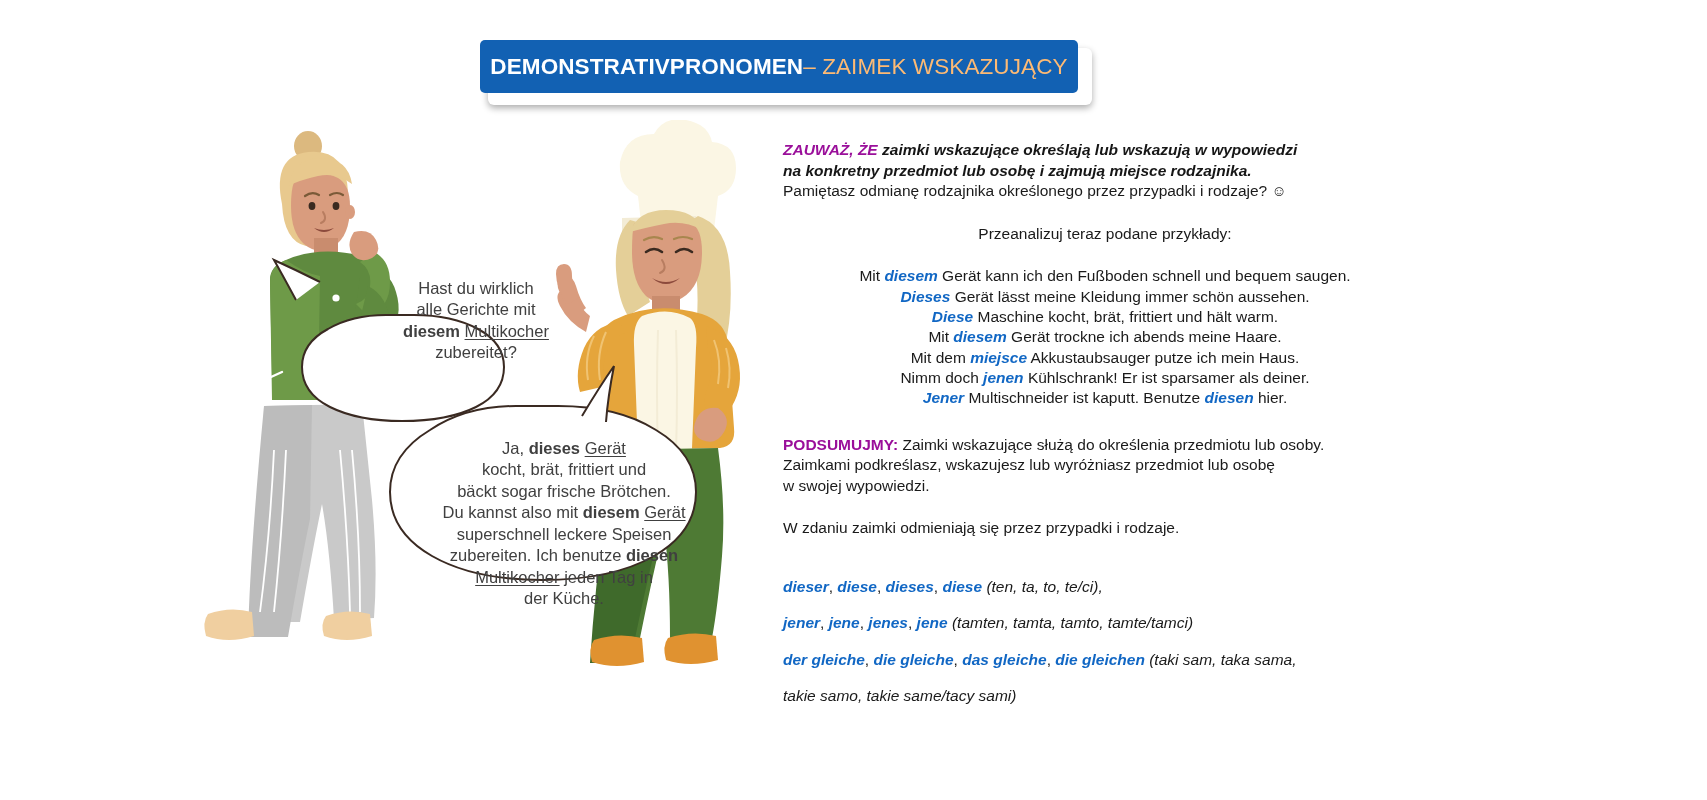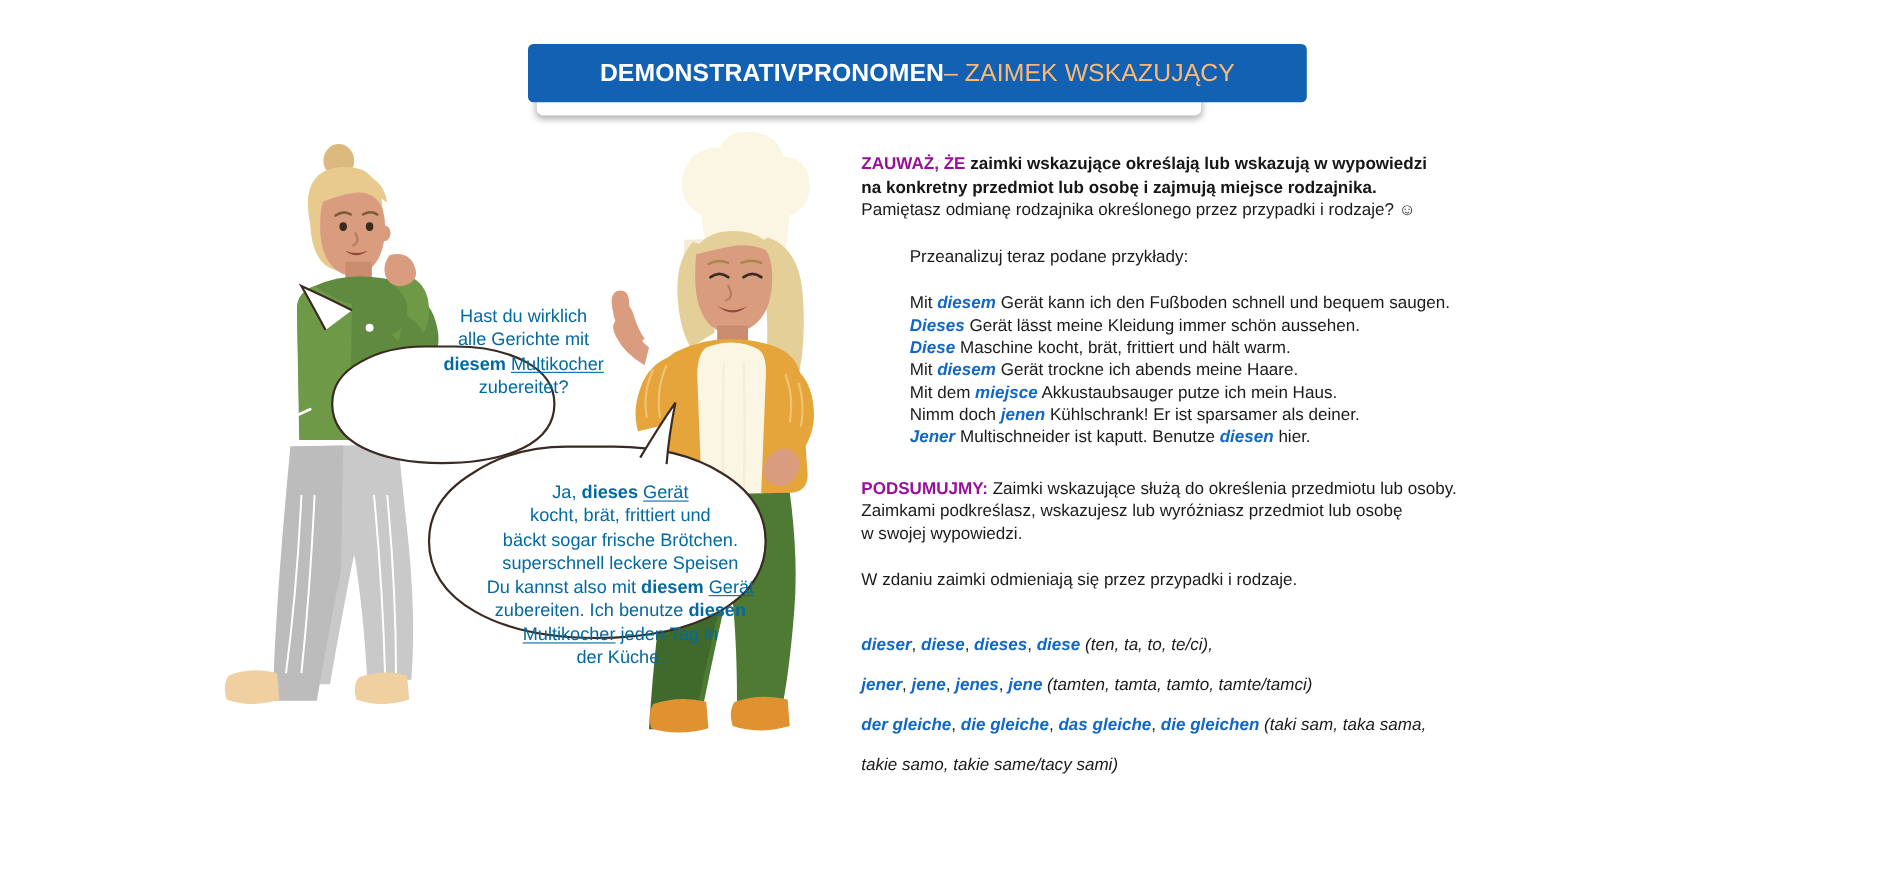--- a/index.html
+++ b/index.html
@@ -31,21 +31,21 @@
     width: 604px;
     height: 57px;
     background: #ffffff;
     border-radius: 6px;
     box-shadow: 0 3px 7px rgba(0,0,0,0.33);
   }
   #title-banner {
     position: absolute;
     left: 0;
     top: 0;
-    width: 708px;
+    width: 598px;
     height: 53px;
     background: #1261b3;
     border-radius: 5px;
     display: flex;
     align-items: center;
     justify-content: center;
     white-space: nowrap;
   }
   #title-banner .t-strong {
     color: #ffffff;
@@ -67,21 +67,21 @@
     top: 120px;
     width: 600px;
     height: 560px;
   }
 
   
   .bubble-text {
     position: absolute;
     text-align: center;
     line-height: 1.30;
-    color: #0369a1;
+    color: #404040;
   }
   #bubble1-text {
     left: 378px;
     top: 278px;
     width: 196px;
     font-size: 16.5px;
   }
   #bubble2-text {
     left: 408px;
     top: 390px;
@@ -98,31 +98,32 @@
     left: 783px;
     top: 140px;
     width: 600px;
   }
   .para { margin: 0; }
   .lead {
     font-size: 15.5px;
     font-weight: 700;
     line-height: 1.33;
     color: #161616;
+    font-style: italic;
   }
   .magenta { color: #9a0f9a; font-weight: 700; }
   .normal-line {
     font-size: 15.5px;
     font-weight: 400;
     line-height: 1.33;
     color: #1a1a1a;
   }
   .emoji { font-size: 15px; }
 
-  .indent { margin-left: 44px; }
+  .indent { margin-left: 44px; text-align: center; }
   .gap-md { height: 22px; }
   .gap-lg { height: 26px; }
 
   .ex-line {
     font-size: 15.5px;
     line-height: 1.31;
     color: #1a1a1a;
     white-space: nowrap;
   }
   .blue-bi {
@@ -268,22 +269,22 @@
   <div>Hast du wirklich</div>
   <div>alle Gerichte mit</div>
   <div><b>diesem</b> <u>Multikocher</u></div>
   <div>zubereitet?</div>
 </div>
 
 <div class="bubble-text" id="bubble2-text">
   <div>Ja, <b>dieses</b> <u>Gerät</u></div>
   <div>kocht, brät, frittiert und</div>
   <div>bäckt sogar frische Brötchen.</div>
+  <div>Du kannst also mit <b>diesem</b> <u>Gerät</u></div>
   <div>superschnell leckere Speisen</div>
-  <div>Du kannst also mit <b>diesem</b> <u>Gerät</u></div>
   <div>zubereiten. Ich benutze <b>diesen</b></div>
   <div><u>Multikocher</u> jeden Tag in</div>
   <div>der Küche.</div>
 </div>
 
 <div id="right-col">
 
   <p class="para lead"><span class="magenta">ZAUWAŻ, ŻE</span><span> zaimki wskazujące określają lub wskazują w wypowiedzi</span></p>
   <p class="para lead">na konkretny przedmiot lub osobę i zajmują miejsce rodzajnika.</p>
   <p class="para normal-line"><span>Pamiętasz odmianę rodzajnika określonego przez przypadki i rodzaje?</span> <span class="emoji">☺</span></p>

